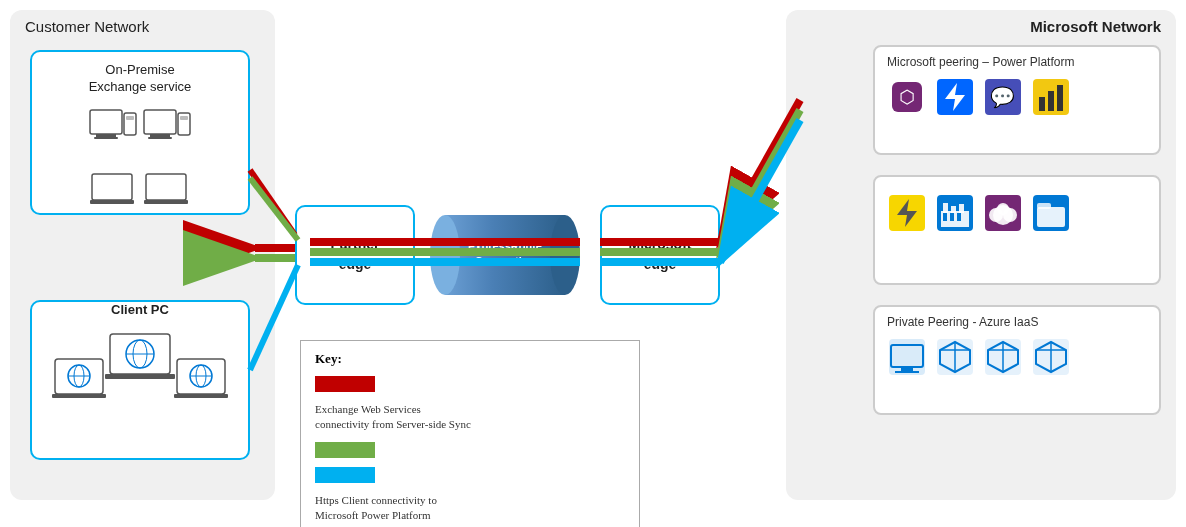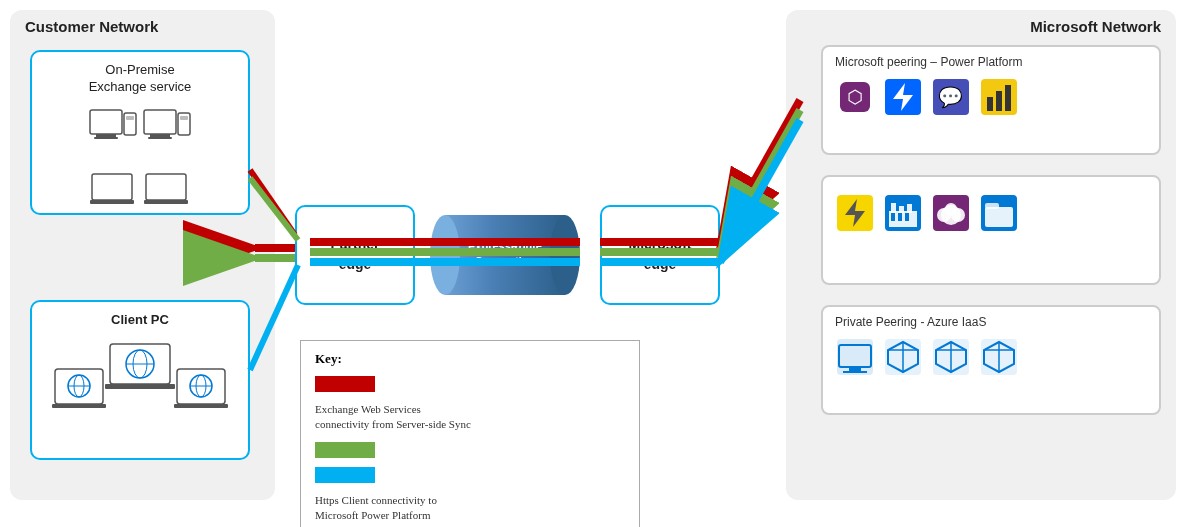--- a/index.html
+++ b/index.html
@@ -25,21 +25,21 @@
       width: 265px;
       height: 490px;
       background: #f0f0f0;
       border-radius: 12px;
     }
     .customer-network-label {
       position: absolute;
       left: 25px;
       top: 18px;
       font-size: 15px;
-      font-weight: bold;
+      font-weight: normal;
       color: #222;
     }
     
     .onprem-box {
       position: absolute;
       left: 30px;
       top: 50px;
       width: 220px;
       height: 165px;
       border: 2.5px solid #00b0f0;
@@ -66,21 +66,20 @@
       top: 300px;
       width: 220px;
       height: 160px;
       border: 2.5px solid #00b0f0;
       border-radius: 10px;
       background: #fff;
       display: flex;
       flex-direction: column;
       align-items: center;
       justify-content: flex-start;
-      padding-top: 10px;
     }
     .clientpc-label {
       font-size: 13px;
       font-weight: bold;
       color: #222;
       text-align: center;
       margin-bottom: 8px;
     }
     
     .icon-group {
@@ -153,21 +152,21 @@
       right: 25px;
       top: 18px;
       font-size: 15px;
       font-weight: bold;
       color: #222;
     }
     
     .peering-box {
       position: absolute;
       right: 25px;
-      width: 340px;
+      width: 288px;
       border: 2px solid #ccc;
       border-radius: 8px;
       background: #fff;
       padding: 8px 12px;
     }
     .peering-box-1 { top: 45px; height: 110px; }
     .peering-box-2 { top: 175px; height: 110px; }
     .peering-box-3 { top: 305px; height: 110px; }
     .peering-box-label {
       font-size: 12px;

